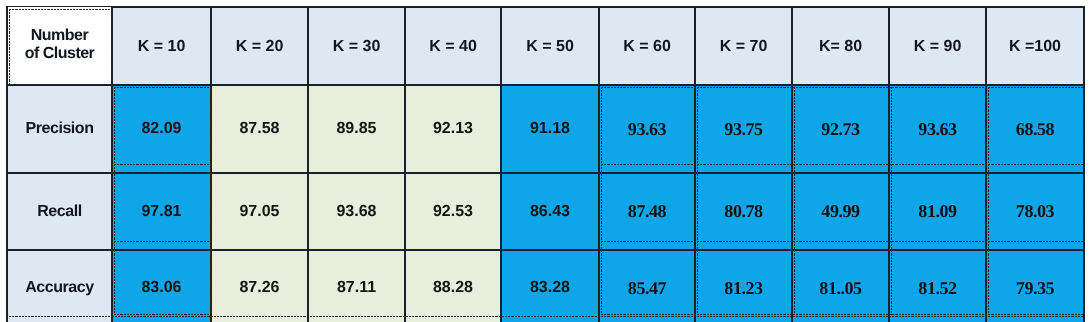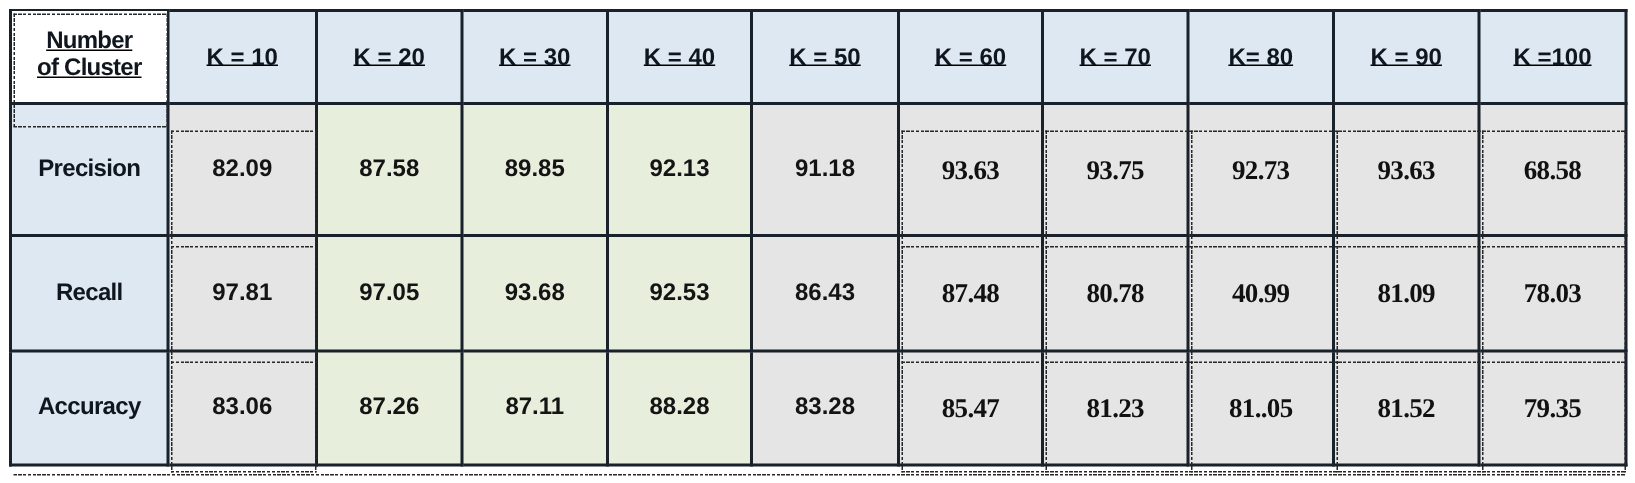--- a/index.html
+++ b/index.html
@@ -7,36 +7,36 @@
        font-family:"Liberation Sans",sans-serif;
        -webkit-font-smoothing:antialiased;text-rendering:geometricPrecision;}
   #wrap{position:relative;width:1090px;height:322px;background:#fff;overflow:hidden;}
   table.k-table{position:absolute;left:6px;top:6px;border-collapse:collapse;table-layout:fixed;}
   table.k-table td{border:2px solid #19212a;text-align:center;vertical-align:middle;padding:0;}
   .hdr{background:#dee8f3;font-weight:bold;font-size:16px;color:#10161d;}
   .hdr span{position:relative;top:1px;}
   .corner{background:#ffffff;font-weight:bold;font-size:16px;color:#10161d;
           line-height:18px;letter-spacing:-0.5px;position:relative;top:-1px;}
   .rowlbl{background:#dee8f3;font-weight:bold;font-size:16px;color:#10161d;letter-spacing:-0.45px;}
-  .val{background:#e5e5e5;font-weight:bold;font-size:16px;color:#141414;}
+  .val{background:#0ea5e9;font-weight:bold;font-size:16px;color:#141414;}
   .val.hl{background:#e7efdc;}
   .val.plain{font-weight:bold;font-family:"Liberation Serif",serif;font-size:18px;
              letter-spacing:-0.45px;color:#111;}
   
   .ants{position:absolute;pointer-events:none;}
   .ants.h{height:1px;background-image:repeating-linear-gradient(to right,#272727 0 2.2px,rgba(255,255,255,0) 2.2px 3.2px);}
   .ants.v{width:1px;background-image:repeating-linear-gradient(to bottom,#272727 0 2.2px,rgba(255,255,255,0) 2.2px 3.2px);}
 </style>
 </head>
 <body>
 
 <div id="wrap">
   <table class="k-table">
     <tbody id="tbody">
-        <tr style="height: 62px; text-decoration: underline;">
+        <tr style="height: 78px;">
           <td class="corner" style="width: 103px;">
             <div>Number</div>
             <div>of Cluster</div>
           </td>
           <td class="hdr" style="width: 97px;"><span>K = 10</span></td>
           <td class="hdr" style="width: 95px;"><span>K = 20</span></td>
           <td class="hdr" style="width: 95px;"><span>K = 30</span></td>
           <td class="hdr" style="width: 94px;"><span>K = 40</span></td>
           <td class="hdr" style="width: 96px;"><span>K = 50</span></td>
           <td class="hdr" style="width: 94px;"><span>K = 60</span></td>
@@ -60,21 +60,21 @@
         </tr>
         <tr style="height: 77px;">
           <td class="rowlbl" style="width: 103px;">Recall</td>
           <td class="val" style="width: 97px;">97.81</td>
           <td class="val hl" style="width: 95px;">97.05</td>
           <td class="val hl" style="width: 95px; margin-top: 46px;">93.68</td>
           <td class="val hl" style="width: 94px;">92.53</td>
           <td class="val" style="width: 96px;">86.43</td>
           <td class="val plain" style="width: 94px; margin-left: 24px;">87.48</td>
           <td class="val plain" style="width: 95px;">80.78</td>
-          <td class="val plain" style="width: 95px;">40.99</td>
+          <td class="val plain" style="width: 95px;">49.99</td>
           <td class="val plain" style="width: 95px;">81.09</td>
           <td class="val plain" style="width: 96px;">78.03</td>
         </tr>
         <tr style="height: 76px;">
           <td class="rowlbl" style="width: 103px;">Accuracy</td>
           <td class="val" style="width: 97px;">83.06</td>
           <td class="val hl" style="width: 95px;">87.26</td>
           <td class="val hl" style="width: 95px;">87.11</td>
           <td class="val hl" style="width: 94px;">88.28</td>
           <td class="val" style="width: 96px; margin-top: 28px;">83.28</td>

